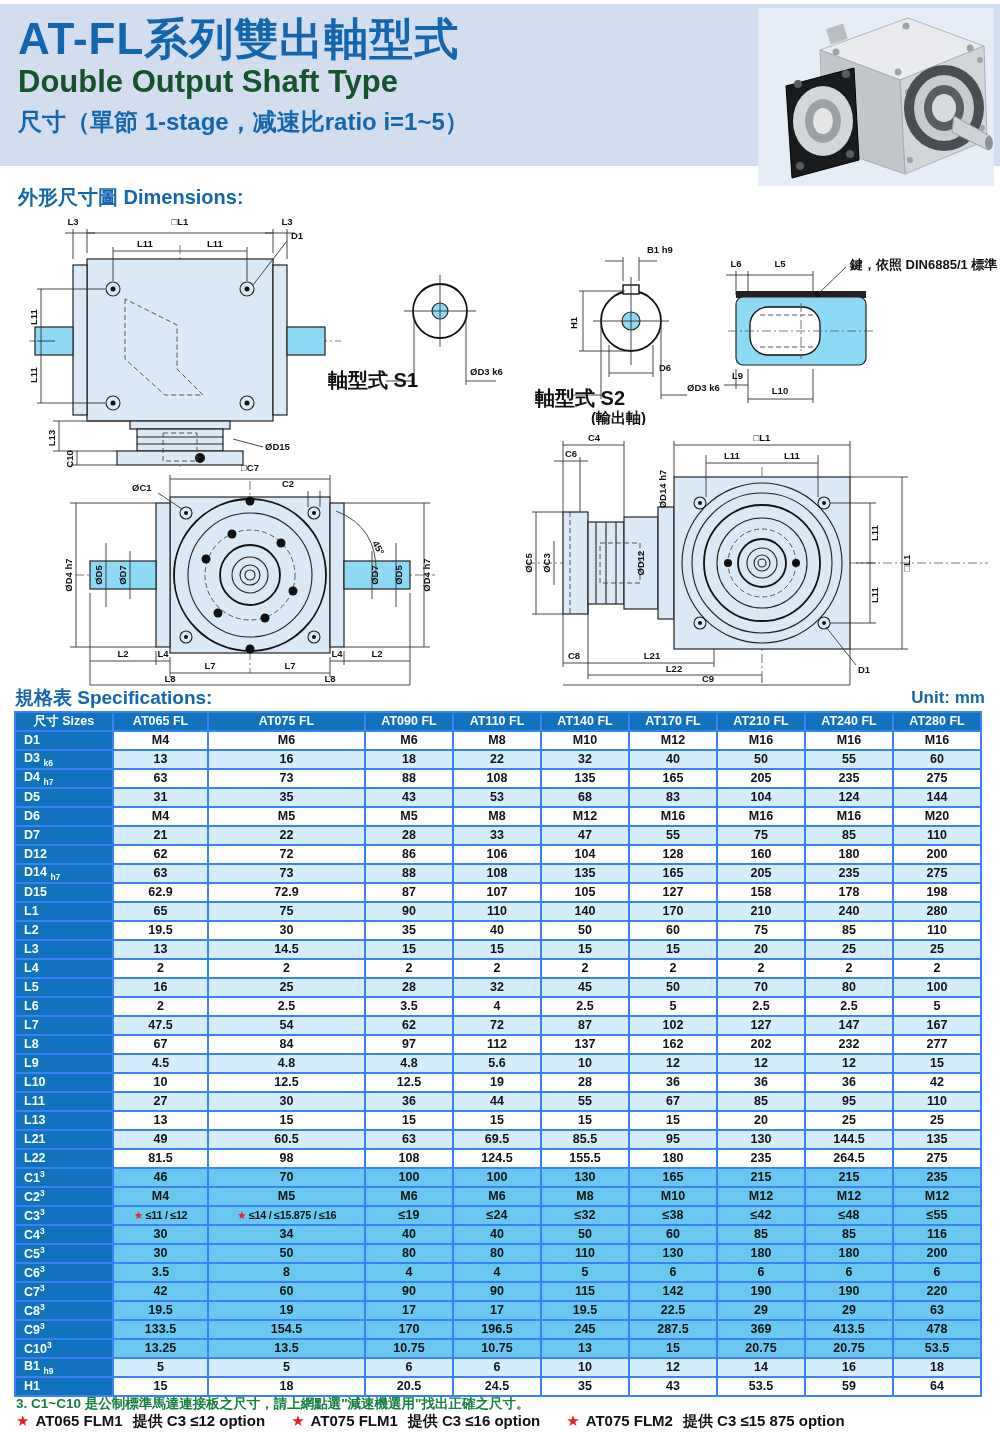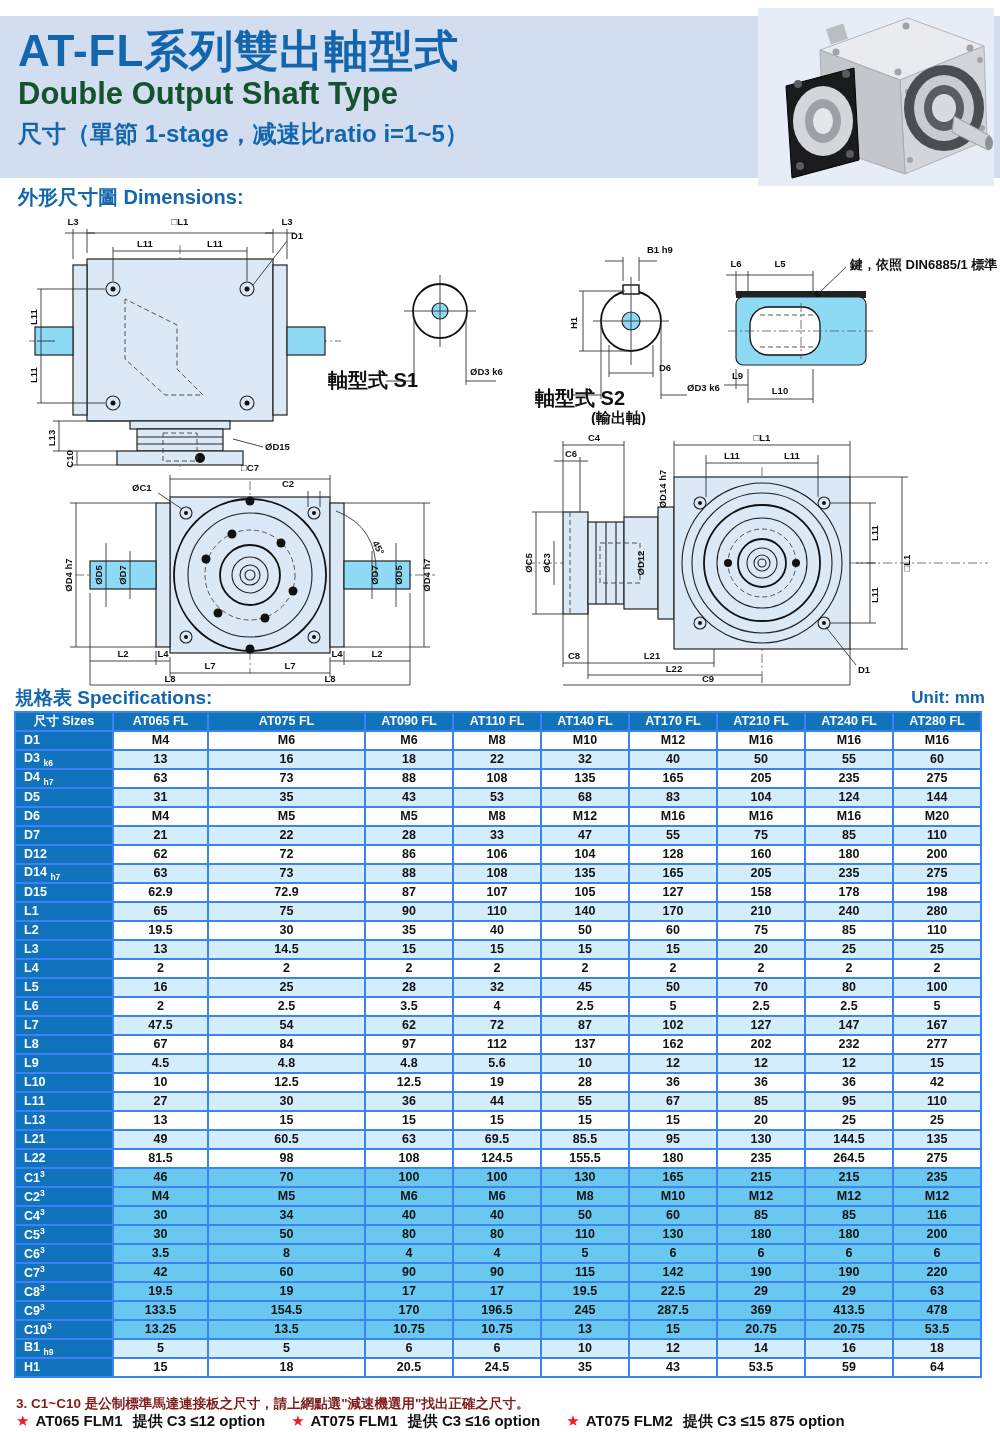--- a/index.html
+++ b/index.html
@@ -1,19 +1,19 @@
 <!DOCTYPE html>
 <html><head>
 <meta charset="utf-8">
 <style>
   html,body{margin:0;padding:0;background:#ffffff;font-family:"Liberation Sans","DejaVu Sans",sans-serif;}
   .page{position:relative;width:1000px;height:1432px;background:#fff;overflow:hidden;}
 
   
-  .band{position:absolute;left:0;top:16px;width:1000px;height:162px;background:#d2def0;}
+  .band{position:absolute;left:0;top:4px;width:1000px;height:162px;background:#d2def0;}
   .t-zh{position:absolute;left:18px;top:6px;font-size:44px;font-weight:bold;color:#1366ae;letter-spacing:1px;}
   .t-en{position:absolute;left:18px;top:60px;font-size:31px;font-weight:bold;color:#14532d;}
   .t-sub{position:absolute;left:18px;top:102px;font-size:24px;font-weight:bold;color:#1366ae;}
   .photo{position:absolute;left:758px;top:8px;width:236px;height:178px;background:#e7edf7;}
 
   .h-dim{position:absolute;left:18px;top:184px;font-size:20px;font-weight:bold;color:#1366ae;}
   .drawings{position:absolute;left:0;top:205px;width:1000px;height:482px;}
   .drw{position:absolute;}
 
   svg .body{fill:#dbe8f5;stroke:#222;stroke-width:1.2;}
@@ -37,21 +37,21 @@
   table.spec th{background:#1173bc;color:#fff;}
   table.spec td.lab{background:#1173bc;color:#fff;text-align:left;padding-left:8px;}
   table.spec tr.a td.val{background:#ffffff;color:#111;}
   table.spec tr.b td.val{background:#d3edfa;color:#111;}
   table.spec tr.c td.val{background:#69c8f0;color:#111;}
   table.spec td.val.tight{font-size:10.8px;letter-spacing:-0.3px;}
   table.spec sub{font-size:8.5px;}
   table.spec sup{font-size:8.5px;}
   .star{color:#e62129;}
 
-  .note3{position:absolute;left:16px;top:1395px;font-size:13.5px;font-weight:bold;color:#7f1d1d;}
+  .note3{position:absolute;left:16px;top:1395px;font-size:13.5px;font-weight:bold;color:#15803d;}
   .opts{position:absolute;left:16px;top:1412px;font-size:15px;font-weight:bold;color:#111;}
   .opts .seg{margin-right:26px;}
   .opts .star{margin-right:6px;}
   .opts .model{margin-right:10px;}
 </style>
 </head>
 <body>
 
 <div class="page">
 
@@ -726,20 +726,32 @@
           <td class="val">M5</td>
           <td class="val">M6</td>
           <td class="val">M6</td>
           <td class="val">M8</td>
           <td class="val">M10</td>
           <td class="val">M12</td>
           <td class="val">M12</td>
           <td class="val">M12</td>
         </tr>
         <tr class="c">
+          <td class="lab">C3<sup>3</sup></td>
+          <td class="val tight"><span class="star">★</span> ≤11 / ≤12</td>
+          <td class="val tight"><span class="star">★</span> ≤14 / ≤15.875 / ≤16</td>
+          <td class="val">≤19</td>
+          <td class="val">≤24</td>
+          <td class="val">≤32</td>
+          <td class="val">≤38</td>
+          <td class="val">≤42</td>
+          <td class="val">≤48</td>
+          <td class="val">≤55</td>
+        </tr>
+        <tr class="c">
           <td class="lab">C4<sup>3</sup></td>
           <td class="val">30</td>
           <td class="val">34</td>
           <td class="val">40</td>
           <td class="val">40</td>
           <td class="val">50</td>
           <td class="val">60</td>
           <td class="val">85</td>
           <td class="val">85</td>
           <td class="val">116</td>

